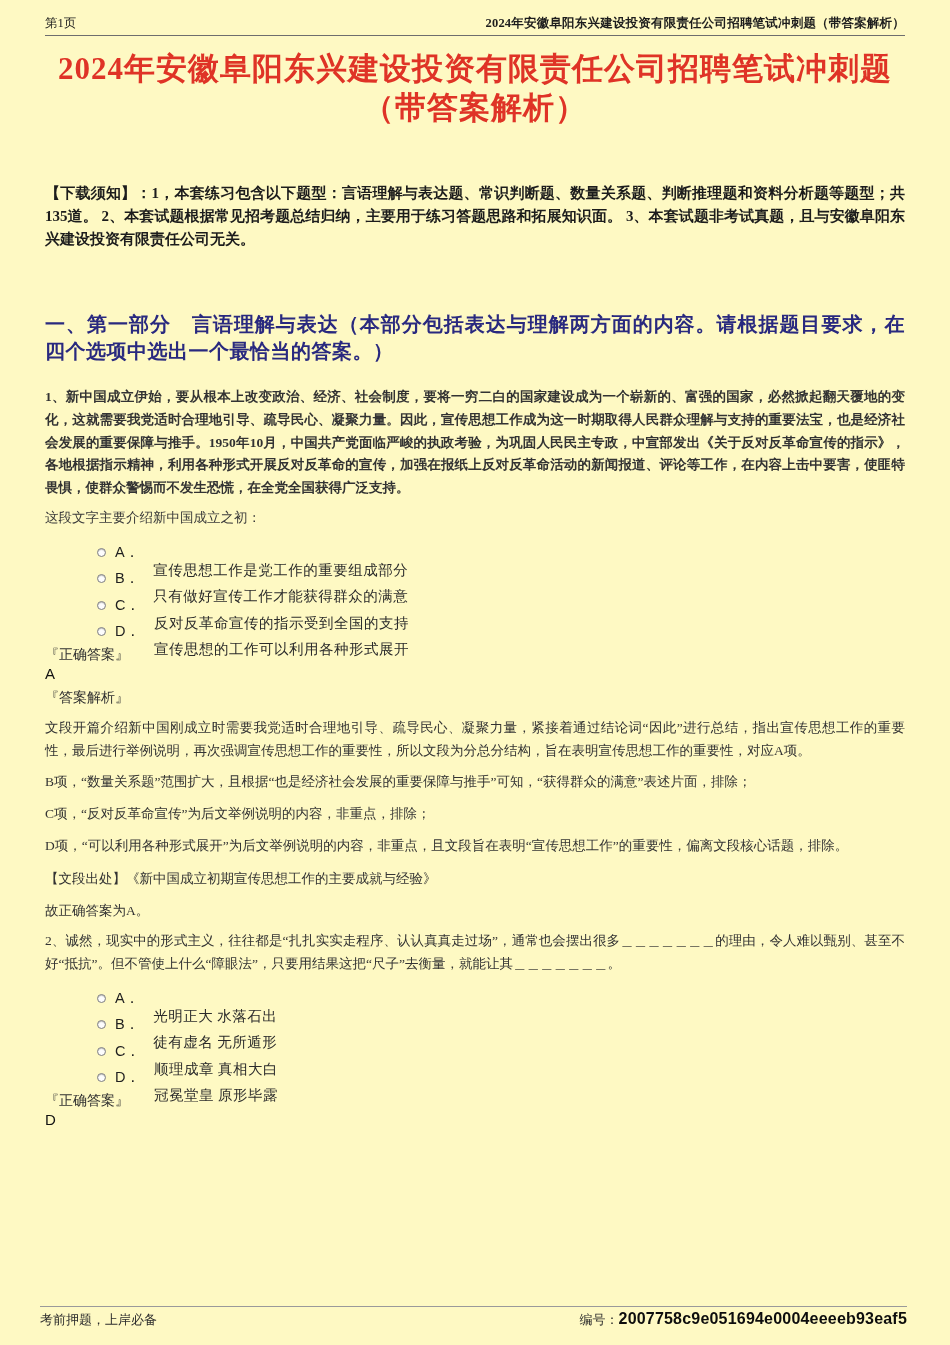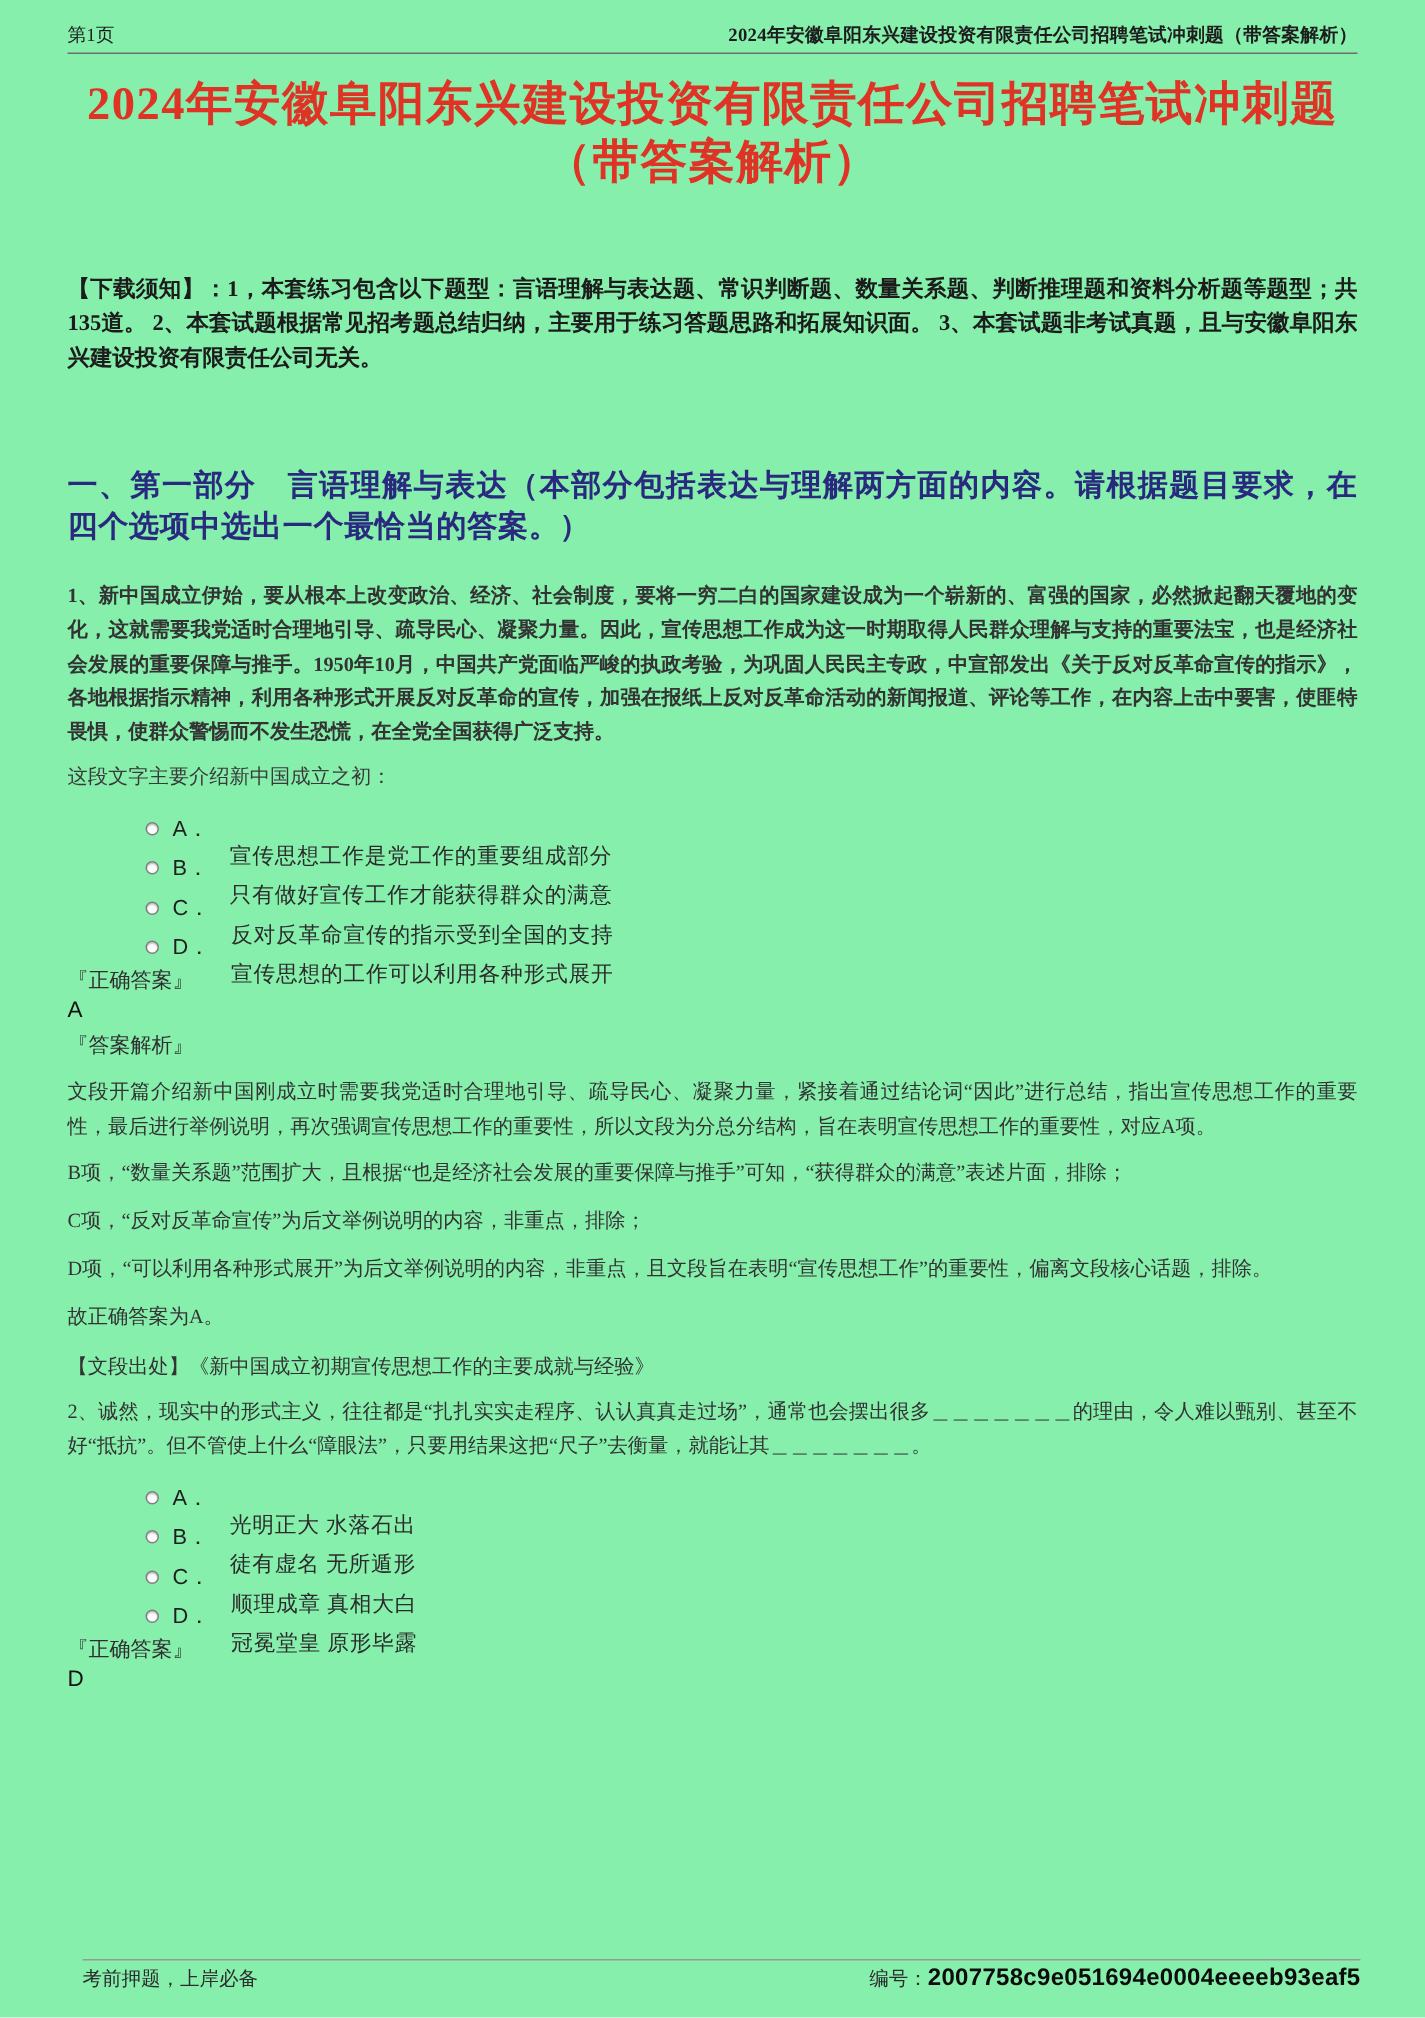--- a/index.html
+++ b/index.html
@@ -1,21 +1,21 @@
 <!DOCTYPE html>
 <html><head>
 <meta charset="utf-8">
 <style>
   * { margin:0; padding:0; box-sizing:border-box; }
   html,body { background:#ffffff; }
   .page {
     position:relative;
     width:950px; height:1345px;
     margin:0 auto;
-    background:#86efac;
+    background:#fef9c3;
     font-family:"Liberation Serif", serif;
     color:#2e2e2e;
     overflow:hidden;
     padding:14px 45px 0 45px;
   }
   
   .hdr-row { display:flex; justify-content:space-between; align-items:flex-end;
     font-size:12.5px; line-height:18px; color:#1d1d1d; }
   .hdr-left { font-weight:400; }
   .hdr-right { font-weight:700; letter-spacing:.2px; }
@@ -43,21 +43,21 @@
   .opt-text { font-size:14.5px; color:#2b2b2b; letter-spacing:.5px;margin-top:36px; }
   
   .ans-label { font-size:14px; line-height:19px; color:#2f2f2f; }
   .ans-letter { font-family:"Liberation Sans", sans-serif; font-size:15px;
     line-height:19px; color:#111; }
   .analysis-label { margin-top:5px; }
   .gap10 { margin-top:10px; }
   .gap9  { margin-top:9px; }
   .gap8  { margin-top:8px; }
   
-  .footer { position:absolute; left:55px; right:43px; top:1306px; }
+  .footer { position:absolute; left:40px; right:43px; top:1306px; }
   .ftr-rule { border:none; border-top:1px solid #9a9a9a; }
   .ftr-row { display:flex; justify-content:space-between; align-items:baseline; margin-top:3px; }
   .ftr-left { font-size:13px; color:#2c2c2c; }
   .ftr-right { font-size:13px; color:#2c2c2c; }
   .ftr-code { font-family:"Liberation Sans", sans-serif; font-weight:700;
     font-size:16px; color:#0d0d0d; letter-spacing:.2px; }
 </style>
 </head>
 <body>
 
@@ -105,22 +105,22 @@
   </div>
 
   <div class="ans-label">『正确答案』</div>
   <div class="ans-letter">A</div>
   <div class="ans-label analysis-label">『答案解析』</div>
 
   <div class="para gap10">文段开篇介绍新中国刚成立时需要我党适时合理地引导、疏导民心、凝聚力量，紧接着通过结论词“因此”进行总结，指出宣传思想工作的重要性，最后进行举例说明，再次强调宣传思想工作的重要性，所以文段为分总分结构，旨在表明宣传思想工作的重要性，对应A项。</div>
   <div class="para gap9">B项，“数量关系题”范围扩大，且根据“也是经济社会发展的重要保障与推手”可知，“获得群众的满意”表述片面，排除；</div>
   <div class="para gap9">C项，“反对反革命宣传”为后文举例说明的内容，非重点，排除；</div>
   <div class="para gap9">D项，“可以利用各种形式展开”为后文举例说明的内容，非重点，且文段旨在表明“宣传思想工作”的重要性，偏离文段核心话题，排除。</div>
+  <div class="para gap10">【文段出处】《新中国成立初期宣传思想工作的主要成就与经验》</div>
   <div class="para gap9">故正确答案为A。</div>
-  <div class="para gap10">【文段出处】《新中国成立初期宣传思想工作的主要成就与经验》</div>
 
   <div class="para gap8">2、诚然，现实中的形式主义，往往都是“扎扎实实走程序、认认真真走过场”，通常也会摆出很多＿＿＿＿＿＿＿的理由，令人难以甄别、甚至不好“抵抗”。但不管使上什么“障眼法”，只要用结果这把“尺子”去衡量，就能让其＿＿＿＿＿＿＿。</div>
 
   <div class="options">
     <div class="opt">
       <span class="radio"></span>
       <span class="opt-letter">A．</span>
       <span class="opt-text">光明正大 水落石出</span>
     </div>
     <div class="opt">

